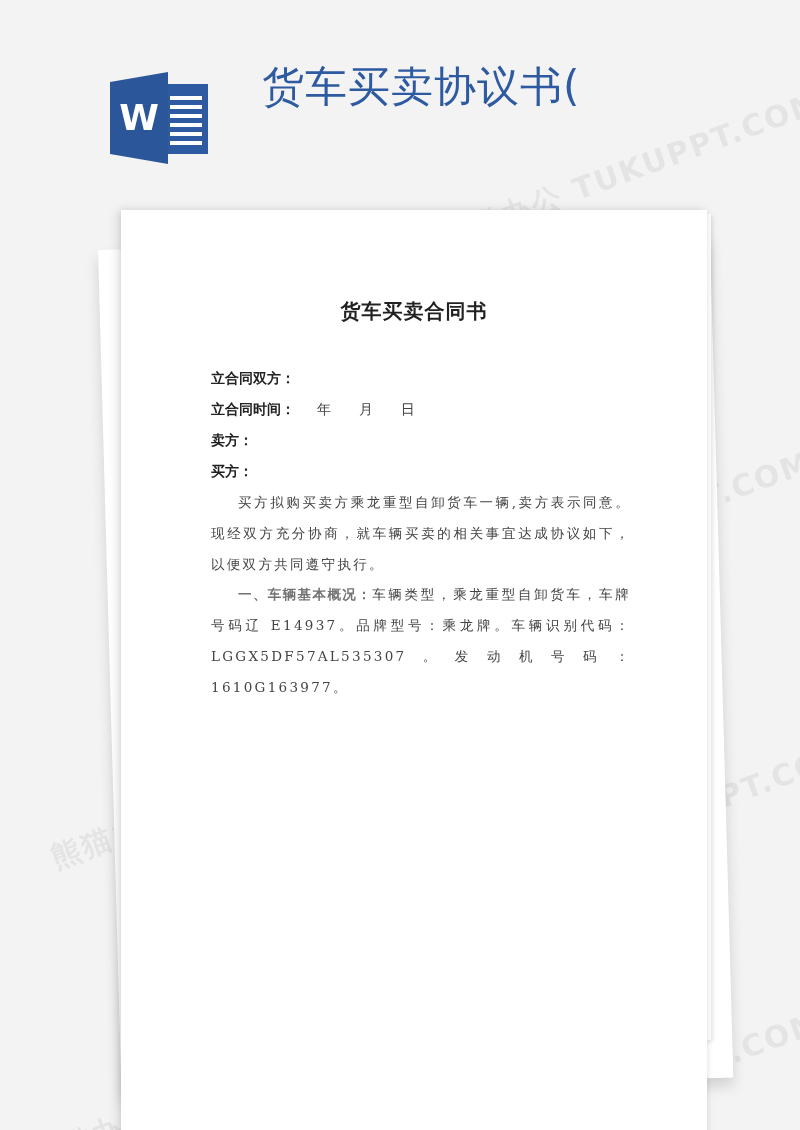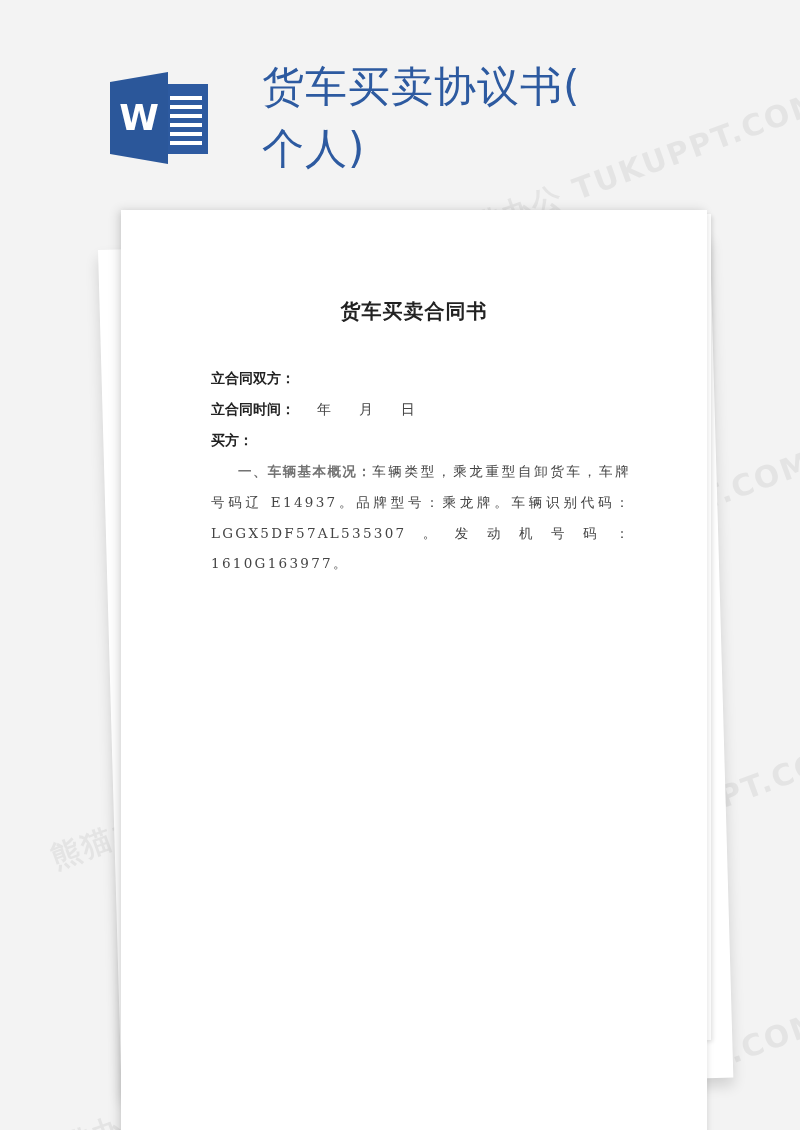--- a/index.html
+++ b/index.html
@@ -61,35 +61,36 @@
       <rect x="60" y="51" width="32" height="4"></rect>
       <rect x="60" y="60" width="32" height="4"></rect>
       <rect x="60" y="69" width="32" height="4"></rect>
     </g>
     <polygon points="0,10 58,0 58,92 0,82" fill="#2b579a"></polygon>
     <text x="29" y="58" text-anchor="middle" fill="#ffffff" font-family="DejaVu Sans, sans-serif" font-weight="700" font-size="36">W</text>
   </svg>
 </div>
 <div class="header-title">
   <div>货车买卖协议书(</div>
-  <div>个人)</div>
 </div>
 
 <div class="watermark" style="left:430px;top:150px;">熊猫办公 TUKUPPT.COM</div>
 <div class="watermark" style="left:130px;top:440px;">熊猫办公 TUKUPPT.COM</div>
 <div class="watermark" style="left:420px;top:510px;">熊猫办公 TUKUPPT.COM</div>
 <div class="watermark" style="left:40px;top:770px;">熊猫办公 TUKUPPT.COM</div>
 <div class="watermark" style="left:460px;top:800px;">熊猫办公 TUKUPPT.COM</div>
 <div class="watermark" style="left:20px;top:1070px;">熊猫办公 TUKUPPT.COM</div>
 <div class="watermark" style="left:430px;top:1070px;">熊猫办公 TUKUPPT.COM</div>
 
 <div class="sheet-back2"></div>
 <div class="sheet-back1"></div>
 <div class="sheet">
   <div class="doc-title">货车买卖合同书</div>
   <div class="doc-body">
     <div class="meta-line"><span>立合同双方：</span></div>
     <div class="meta-line"><span>立合同时间：</span><span class="val">年 月 日</span></div>
+    <div class="meta-line"><span>卖方：</span></div>
     <div class="meta-line"><span>买方：</span></div>
 
+    <p class="para"><span class="lead"></span><span>买方拟购买卖方乘龙重型自卸货车一辆,卖方表示同意。现经双方充分协商，就车辆买卖的相关事宜达成协议如下，以便双方共同遵守执行。</span></p>
     <p class="para"><span class="lead">一、车辆基本概况：</span><span>车辆类型，乘龙重型自卸货车，车牌号码辽 E14937。品牌型号：乘龙牌。车辆识别代码：LGGX5DF57AL535307。发动机号码：1610G163977。</span></p>
   </div>
 </div>
 
 </body></html>

